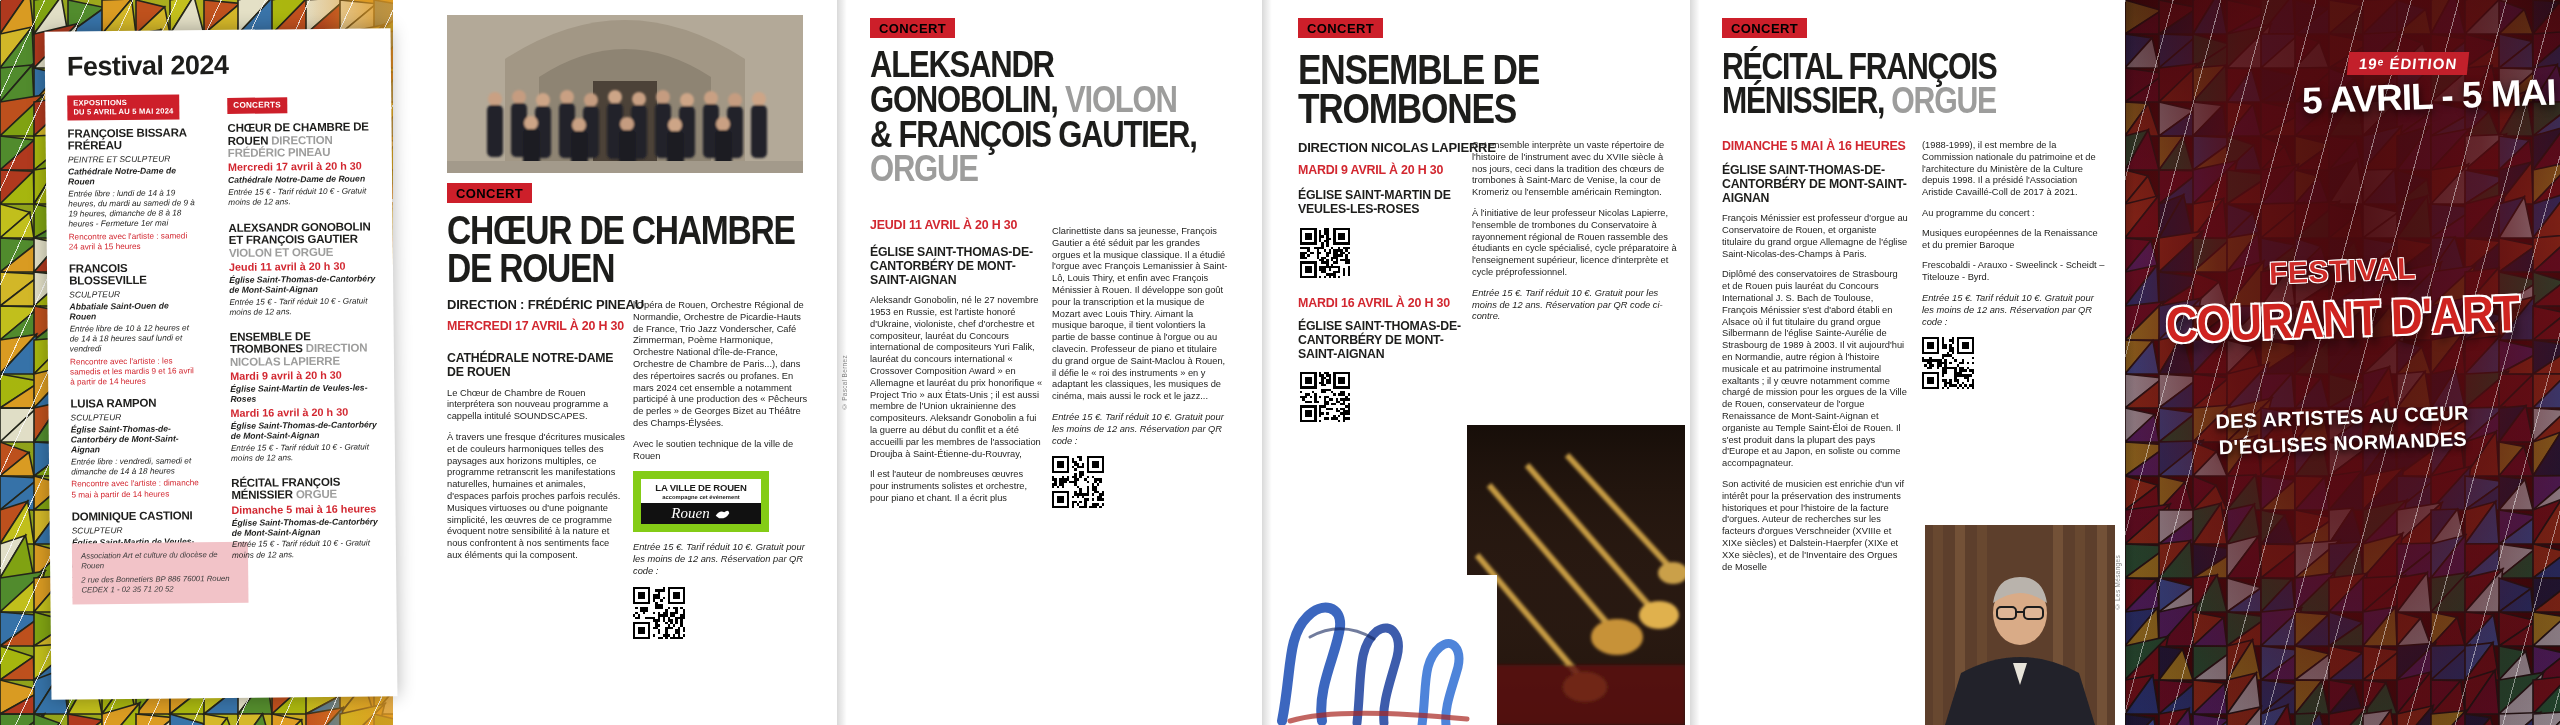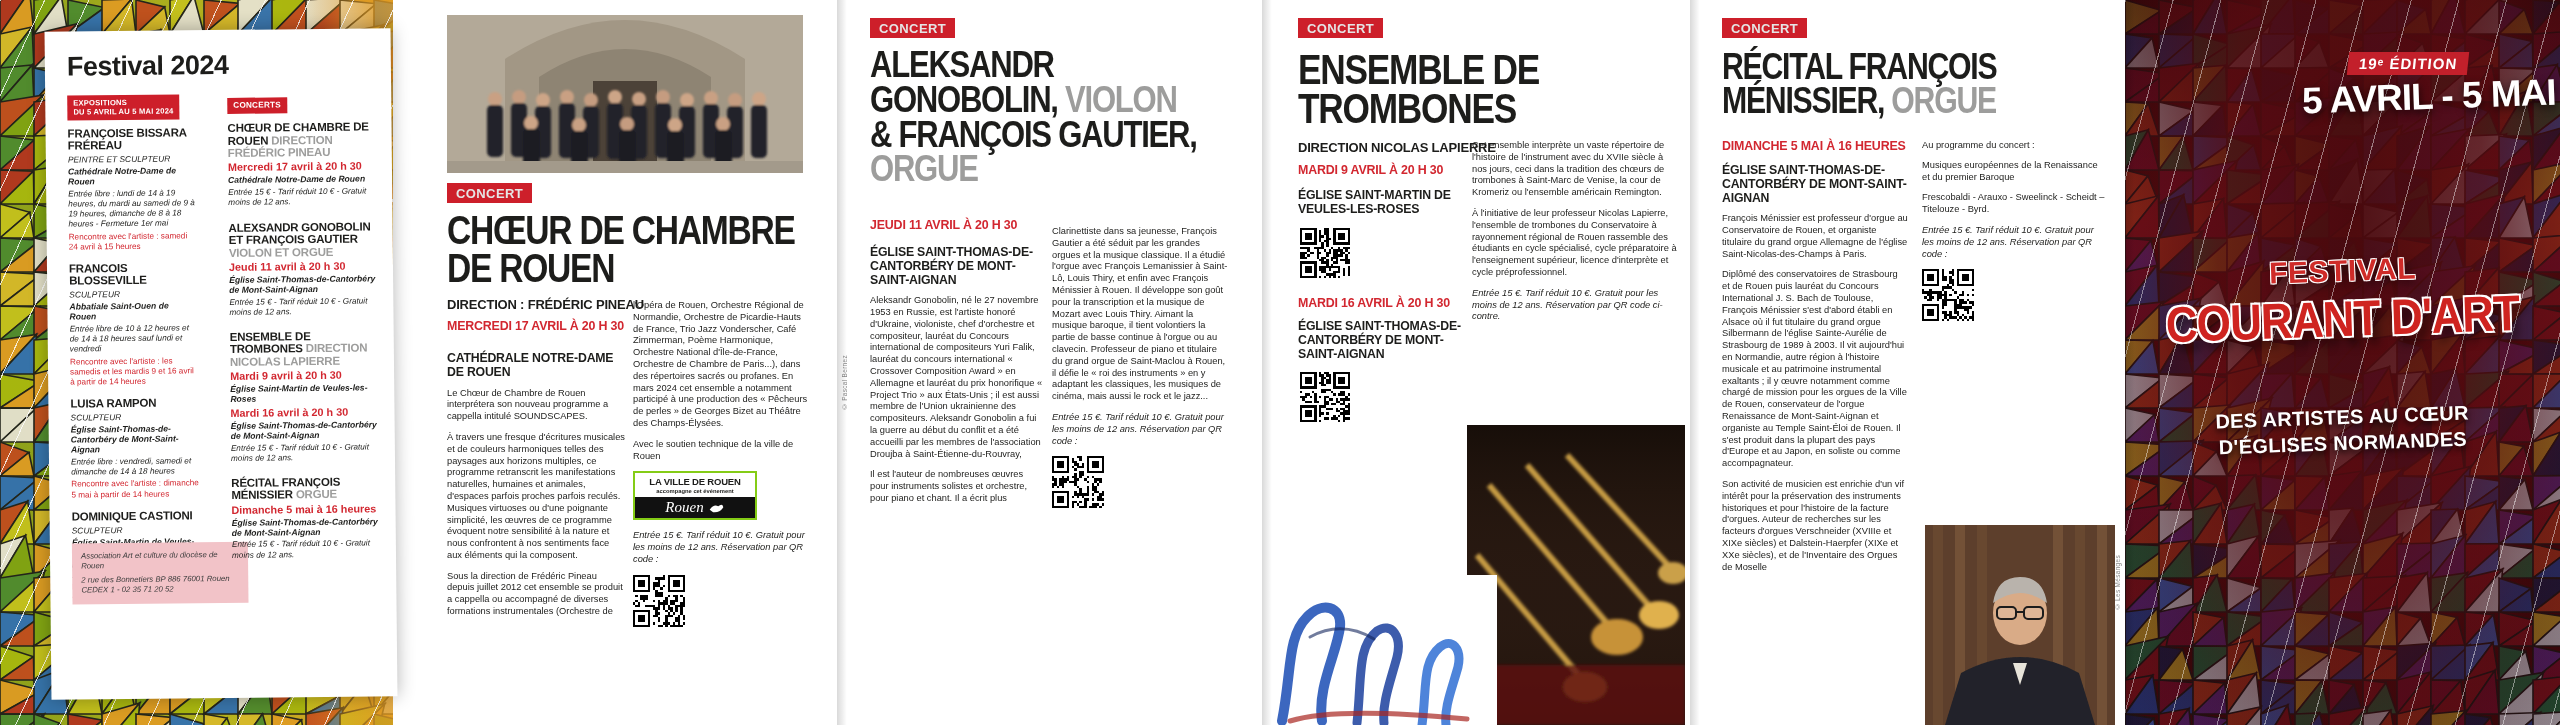--- a/index.html
+++ b/index.html
@@ -34,36 +34,36 @@
   .emeet{color:#d22730;font-size:8.2px;line-height:1.25;margin-top:2px}
   .assoc{position:absolute;left:22px;top:512px;width:158px;background:#f2c3c8;
          padding:8px 9px;font-style:italic;font-size:7.8px;line-height:1.3;color:#3c3c3c}
   .centry{margin-bottom:13px}
   .cname{font-weight:700;font-size:11.5px;line-height:1.08;letter-spacing:-.2px}
   .cdate{color:#d22730;font-weight:700;font-size:10.8px;line-height:1.1;margin-top:3px}
   .cvenue{font-weight:700;font-style:italic;font-size:8.6px;line-height:1.15;margin-top:2px}
   .cinfo{font-style:italic;font-size:8.2px;line-height:1.25;margin-top:2px}
   .gray{color:#9d9d9c}
   
-  .badge{display:inline-block;background:#cd1f2a;color:#e5e5e5;font-weight:700;
+  .badge{display:inline-block;background:#cd1f2a;color:#000000;font-weight:700;
          font-size:13px;padding:3px 9px 2px;letter-spacing:.4px}
   .big{font-weight:700;letter-spacing:-1.5px;line-height:.94;color:#1d1d1b;
        transform:scaleX(.84);transform-origin:0 0;white-space:nowrap}
   .dir{font-weight:700;font-size:13px;letter-spacing:-.2px;white-space:nowrap}
   .rdate{color:#d22730;font-weight:700;font-size:13.5px;letter-spacing:-.2px;
          transform:scaleX(.92);transform-origin:0 0;white-space:nowrap}
   .venueh{font-weight:700;font-size:12.3px;line-height:1.12;letter-spacing:-.2px;margin:0 0 8px}
   .col p{margin:0 0 9px;font-size:9.3px;line-height:1.27}
   .price{font-style:italic}
   .qr{width:52px;height:52px}
   .vcredit{position:absolute;writing-mode:vertical-rl;transform:rotate(180deg);
            font-size:6.5px;color:#8a8a8a;letter-spacing:.3px}
   .photo{position:absolute;overflow:hidden}
   
-  .rlogo{width:120px;border:2px solid #84cc16;background:#fff;text-align:center;
+  .rlogo{width:120px;border:8px solid #84cc16;background:#fff;text-align:center;
          padding:3px 0 0;margin:2px 0 10px}
   .rl1{font-weight:700;font-size:9.5px;letter-spacing:-.2px}
   .rl2{font-weight:700;font-size:5.8px;margin:1px 0 3px}
   .rl3{background:#111;color:#fff;padding:2px 4px;display:flex;align-items:center;justify-content:center;gap:4px}
   .rname{font-family:"Liberation Serif","DejaVu Serif",serif;font-style:italic;font-size:15px}
   
   .cover{position:absolute;left:2125px;top:0;width:435px;height:725px;overflow:hidden;background:#47080c}
   .cover .glass{position:absolute;inset:0;opacity:.85}
   .coverlay{position:absolute;inset:0;
      background:radial-gradient(ellipse at 52% 30%,rgba(74,9,13,.96) 0%,rgba(84,10,15,.8) 42%,rgba(50,7,10,.25) 78%,rgba(40,6,9,.05) 100%),
@@ -851,21 +851,20 @@
     <div class="big abs" style="left:2px;top:212px;font-size:40px">
       <div>CHŒUR DE CHAMBRE</div>
       <div>DE ROUEN</div>
     </div>
     <div class="dir abs" style="left:2px;top:297px">DIRECTION : FRÉDÉRIC PINEAU</div>
     <div class="rdate abs" style="left:2px;top:318px">MERCREDI 17 AVRIL À 20 H 30</div>
     <div class="col abs" style="left:2px;top:352px;width:178px">
       <h3 class="venueh">CATHÉDRALE NOTRE-DAME DE ROUEN</h3>
       <p>Le Chœur de Chambre de Rouen interprétera son nouveau programme a cappella intitulé SOUNDSCAPES.</p>
       <p>À travers une fresque d'écritures musicales et de couleurs harmoniques telles des paysages aux horizons multiples, ce programme retranscrit les manifestations naturelles, humaines et animales, d'espaces parfois proches parfois reculés. Musiques virtuoses ou d'une poignante simplicité, les œuvres de ce programme évoquent notre sensibilité à la nature et nous confrontent à nos sentiments face aux éléments qui la composent.</p>
-      <p>Sous la direction de Frédéric Pineau depuis juillet 2012 cet ensemble se produit a cappella ou accompagné de diverses formations instrumentales (Orchestre de</p>
     </div>
     <div class="col abs" style="left:188px;top:300px;width:176px">
       <p>l'Opéra de Rouen, Orchestre Régional de Normandie, Orchestre de Picardie-Hauts de France, Trio Jazz Vonderscher, Café Zimmerman, Poème Harmonique, Orchestre National d'Île-de-France, Orchestre de Chambre de Paris...), dans des répertoires sacrés ou profanes. En mars 2024 cet ensemble a notamment participé à une production des « Pêcheurs de perles » de Georges Bizet au Théâtre des Champs-Élysées.</p>
       <p>Avec le soutien technique de la ville de Rouen</p>
       <div class="rlogo">
         <div class="rl1">LA VILLE DE ROUEN</div>
         <div class="rl2">accompagne cet événement</div>
         <div class="rl3">
           <span class="rname">Rouen</span>
           <svg viewBox="0 0 20 14" width="17" height="12">
@@ -1502,20 +1501,21 @@
       <div><span>MÉNISSIER,</span> <span class="gray">ORGUE</span></div>
     </div>
     <div class="rdate abs" style="left:32px;top:138px">DIMANCHE 5 MAI À 16 HEURES</div>
     <div class="col abs" style="left:32px;top:164px;width:186px">
       <h3 class="venueh">ÉGLISE SAINT-THOMAS-DE-CANTORBÉRY DE MONT-SAINT-AIGNAN</h3>
       <p>François Ménissier est professeur d'orgue au Conservatoire de Rouen, et organiste titulaire du grand orgue Allemagne de l'église Saint-Nicolas-des-Champs à Paris.</p>
       <p>Diplômé des conservatoires de Strasbourg et de Rouen puis lauréat du Concours International J. S. Bach de Toulouse, François Ménissier s'est d'abord établi en Alsace où il fut titulaire du grand orgue Silbermann de l'église Sainte-Aurélie de Strasbourg de 1989 à 2003. Il vit aujourd'hui en Normandie, autre région à l'histoire musicale et au patrimoine instrumental exaltants ; il y œuvre notamment comme chargé de mission pour les orgues de la Ville de Rouen, conservateur de l'orgue Renaissance de Mont-Saint-Aignan et organiste au Temple Saint-Éloi de Rouen. Il s'est produit dans la plupart des pays d'Europe et au Japon, en soliste ou comme accompagnateur.</p>
       <p>Son activité de musicien est enrichie d'un vif intérêt pour la préservation des instruments historiques et pour l'histoire de la facture d'orgues. Auteur de recherches sur les facteurs d'orgues Verschneider (XVIIIe et XIXe siècles) et Dalstein-Haerpfer (XIXe et XXe siècles), et de l'Inventaire des Orgues de Moselle</p>
     </div>
     <div class="col abs" style="left:232px;top:140px;width:184px">
+      <p>(1988-1999), il est membre de la Commission nationale du patrimoine et de l'architecture du Ministère de la Culture depuis 1998. Il a présidé l'Association Aristide Cavaillé-Coll de 2017 à 2021.</p>
       <p style="margin-bottom:8px">Au programme du concert :</p>
       <p>Musiques européennes de la Renaissance et du premier Baroque</p>
       <p>Frescobaldi - Arauxo - Sweelinck - Scheidt – Titelouze - Byrd.</p>
       <p class="price">Entrée 15 €. Tarif réduit 10 €. Gratuit pour les moins de 12 ans. Réservation par QR code :</p>
       <div class="qr">
           <svg viewBox="0 0 21 21" shape-rendering="crispEdges" style="width:100%;height:100%;display:block">
             <rect width="21" height="21" fill="#fff"></rect>
             <g fill="#000">
               <rect x="8" y="0" width="1" height="1"></rect>
               <rect x="12" y="0" width="1" height="1"></rect>

